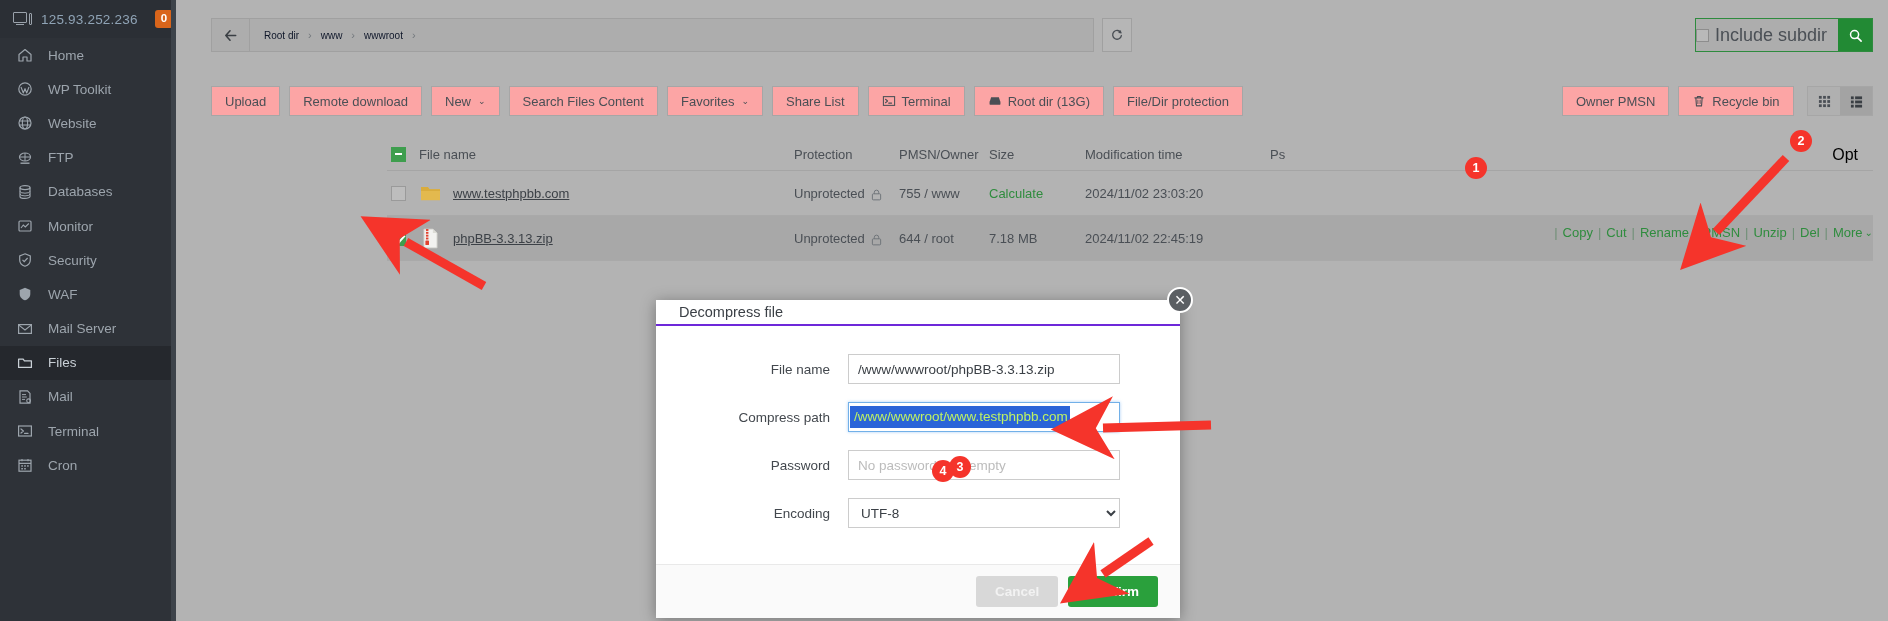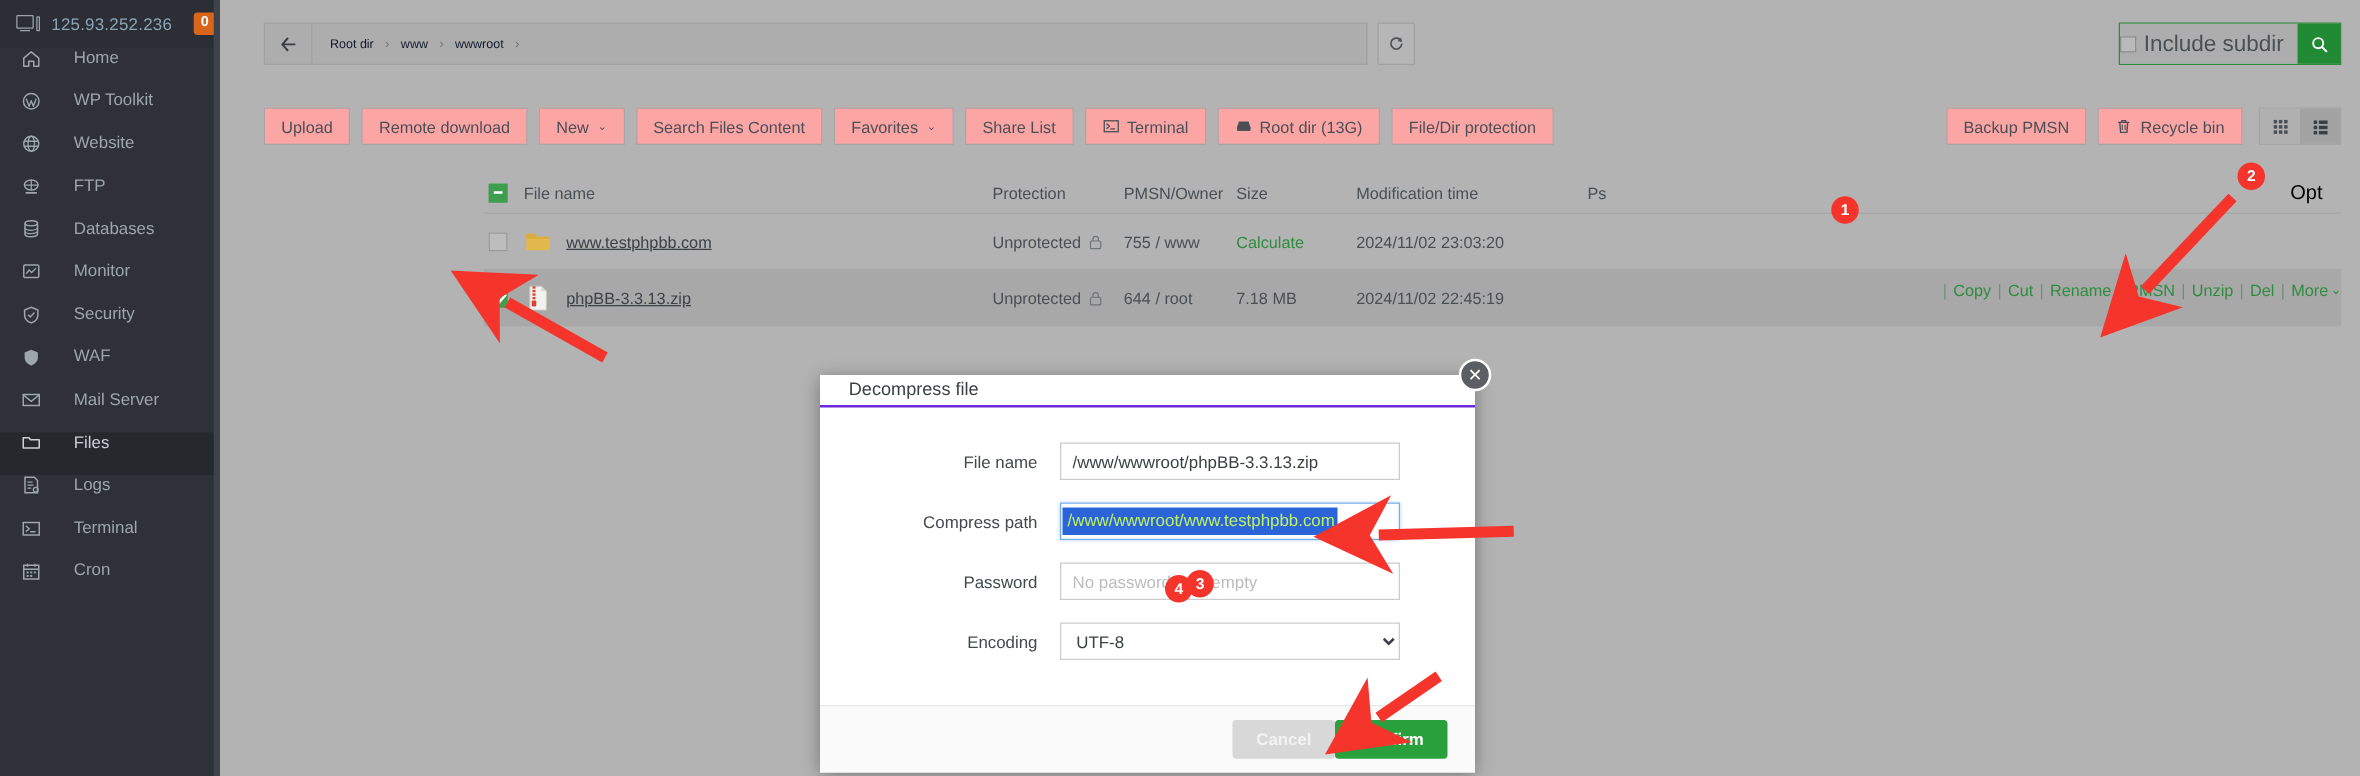--- a/index.html
+++ b/index.html
@@ -34,21 +34,21 @@
     position: absolute; left: 15.5px; top: 1px; width: 3.5px; height: 12px;
     border: 1.6px solid #9aa2ab; border-radius: 1px;
   }
   #server-ip { font-size: 13.5px; color: #8fa3b5; letter-spacing: .2px; }
   #notif-badge {
     margin-left: 8px; background: #d9651b; color: #fff;
     font-size: 11.5px; font-weight: bold;
     padding: 2px 6px; border-radius: 3px; line-height: 1.15;
   }
   .nav-item {
-    display: flex; align-items: flex-start; gap: 26px;
+    display: flex; align-items: center; gap: 15px;
     height: 34.2px; padding-left: 16px;
     color: #9da5ad; font-size: 13.5px; cursor: pointer;
   }
   .nav-item.active { background: #25282d; color: #c9d0d6; }
   .nav-item .nico {
     width: 17px; height: 17px; flex: 0 0 auto;
     display: flex; align-items: center; justify-content: center;
   }
   .nav-item .nico svg { width: 16px; height: 16px; display: block; }
   #sidebar-scroll {
@@ -213,21 +213,21 @@
   }
   .fselect {
     width: 272px; height: 30px; border: 1px solid #ccc; background: #fff;
     font-family: "Liberation Sans", sans-serif; font-size: 13.5px;
     color: #3b4046; padding: 0 8px;
   }
   #modal-foot {
     position: absolute; left: 0; right: 0; bottom: 0; height: 54px;
     border-top: 1px solid #e9e9e9; background: #fafafa;
     display: flex; align-items: center; justify-content: flex-end;
-    padding-right: 22px; 
+    padding-right: 22px; gap: 10px;
   }
   .mbtn {
     height: 31px; padding: 0 19px; border: 0; border-radius: 3px;
     font-family: "Liberation Sans", sans-serif; font-size: 13.5px;
     font-weight: bold; cursor: pointer;
   }
   #cancel-btn { background: #d8d8d8; color: #f2f2f2; }
   #confirm-btn { background: #2aa03c; color: #fff; }
 
   
@@ -345,21 +345,21 @@
           <span>Files</span>
         </div>
         <div class="nav-item">
           <span class="nico">
             <svg viewBox="0 0 16 16">
               <path d="M3 1.8 H10.5 L13 4.4 V14.2 H3 Z" fill="none" stroke="currentColor" stroke-width="1.2"></path>
               <path d="M5 5.6 H9 M5 8 H9.8 M5 10.4 H8" stroke="currentColor" stroke-width="1"></path>
               <circle cx="11.6" cy="11.8" r="1.9" fill="none" stroke="currentColor" stroke-width="1.1"></circle>
             </svg>
           </span>
-          <span>Logs</span>
+          <span>Mail</span>
         </div>
         <div class="nav-item">
           <span class="nico">
             <svg viewBox="0 0 16 16">
               <rect x="1.6" y="3" width="12.8" height="10" fill="none" stroke="currentColor" stroke-width="1.2"></rect>
               <path d="M4 6 L6.4 8 L4 10 M7.6 10.4 H11" fill="none" stroke="currentColor" stroke-width="1.2" stroke-linecap="round" stroke-linejoin="round"></path>
             </svg>
           </span>
           <span>Terminal</span>
         </div>
@@ -450,21 +450,21 @@
                 <path d="M2 8.5 L3.6 3.6 H12.4 L14 8.5 V12 H2 Z" fill="currentColor"></path>
                 <rect x="2" y="8.4" width="12" height="3.6" rx="0.6" fill="currentColor"></rect>
               </svg>
             </span>
             <span>Root dir (13G)</span>
           </span><span class="tbtn">
             <span>File/Dir protection</span>
           </span></div>
       <div id="toolbar-right">
         <span id="toolbar-right-buttons"><span class="tbtn" style="margin-left: 0px;">
-              <span>Backup PMSN</span>
+              <span>Owner PMSN</span>
             </span><span class="tbtn">
               <span style="width: 14px; height: 14px; display: inline-flex; color: rgb(74, 79, 85);">
                 <svg width="14" height="14" viewBox="0 0 16 16">
                   <path d="M3.3 4.4 H12.7 M6.2 4.4 V2.8 H9.8 V4.4 M4.4 4.4 L5.1 13.6 H10.9 L11.6 4.4" fill="none" stroke="currentColor" stroke-width="1.25" stroke-linecap="round" stroke-linejoin="round"></path>
                   <path d="M6.7 6.6 V11.4 M9.3 6.6 V11.4" stroke="currentColor" stroke-width="1"></path>
                 </svg>
               </span>
               <span>Recycle bin</span>
             </span></span>
         <span id="viewtoggle">

